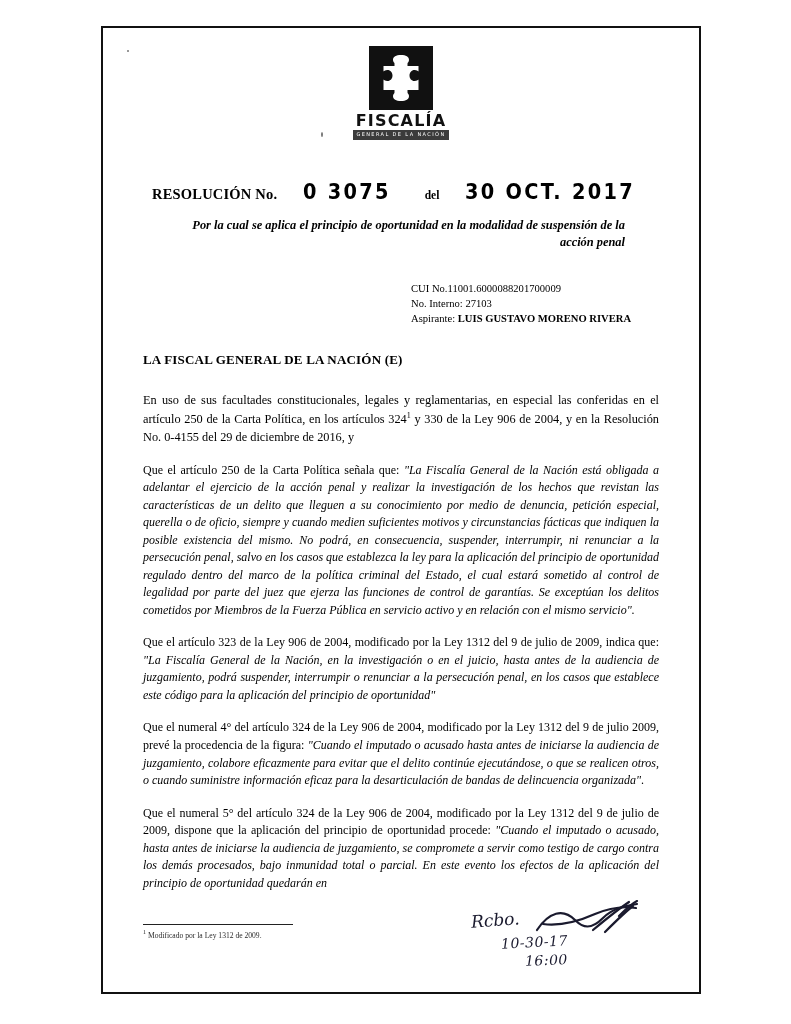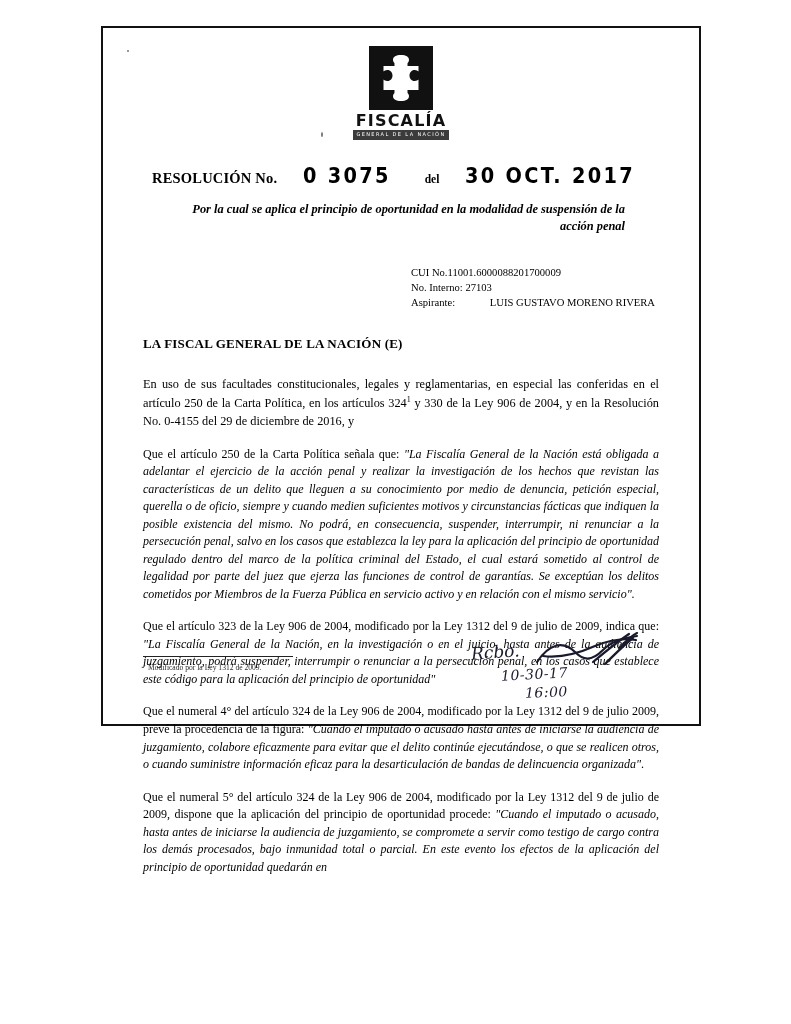--- a/index.html
+++ b/index.html
@@ -16,21 +16,21 @@
     font-family: "Liberation Serif", "DejaVu Serif", serif;
     color: #000000;
   }
 
   
   .page-frame {
     position: absolute;
     left: 101px;
     top: 26px;
     width: 600px;
-    height: 700px;
+    height: 968px;
     border: 2px solid #111111;
     box-sizing: border-box;
     background: #ffffff;
   }
 
   .page-inner {
     position: absolute;
     left: 0; top: 0; right: 0; bottom: 0;
     padding: 0 40px;
     box-sizing: border-box;
@@ -68,21 +68,21 @@
     font-family: "DejaVu Sans", "Liberation Sans", sans-serif;
     font-size: 5px;
     letter-spacing: 1.4px;
     line-height: 1.9;
     padding: 0 3px;
     opacity: 0.82;
   }
 
   
   .res-line {
-    margin-top: 24px;
+    margin-top: 40px;
     display: flex;
     align-items: baseline;
     justify-content: center;
     gap: 26px;
   }
   .res-label {
     font-family: "Liberation Serif", serif;
     font-weight: 700;
     font-size: 14.5px;
     letter-spacing: 0.2px;
@@ -113,21 +113,21 @@
   }
 
   
   .meta-block {
     margin-top: 30px;
     padding-left: 268px;
     font-size: 10.6px;
     line-height: 1.42;
   }
   .meta-line { white-space: nowrap; }
-  .meta-strong { font-weight: 400; margin-left: 32px; }
+  .meta-strong { font-weight: 700; }
 
   
   .authority {
     margin-top: 26px;
     text-align: left;
     font-weight: 700;
     font-size: 13px;
     letter-spacing: 0.2px;
   }
 

